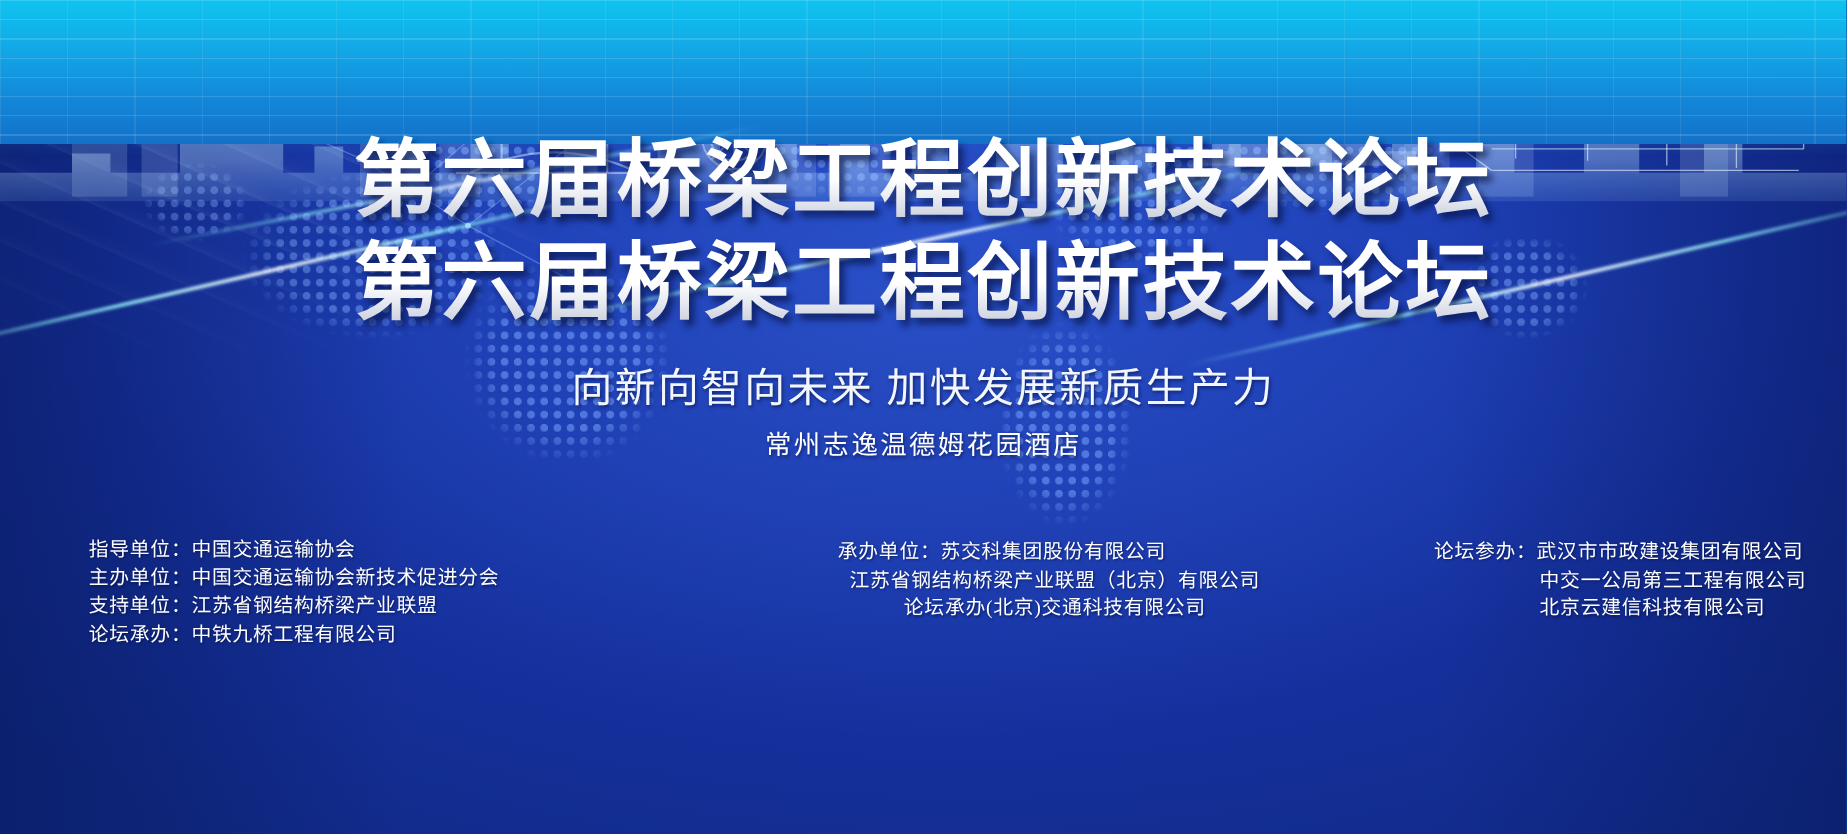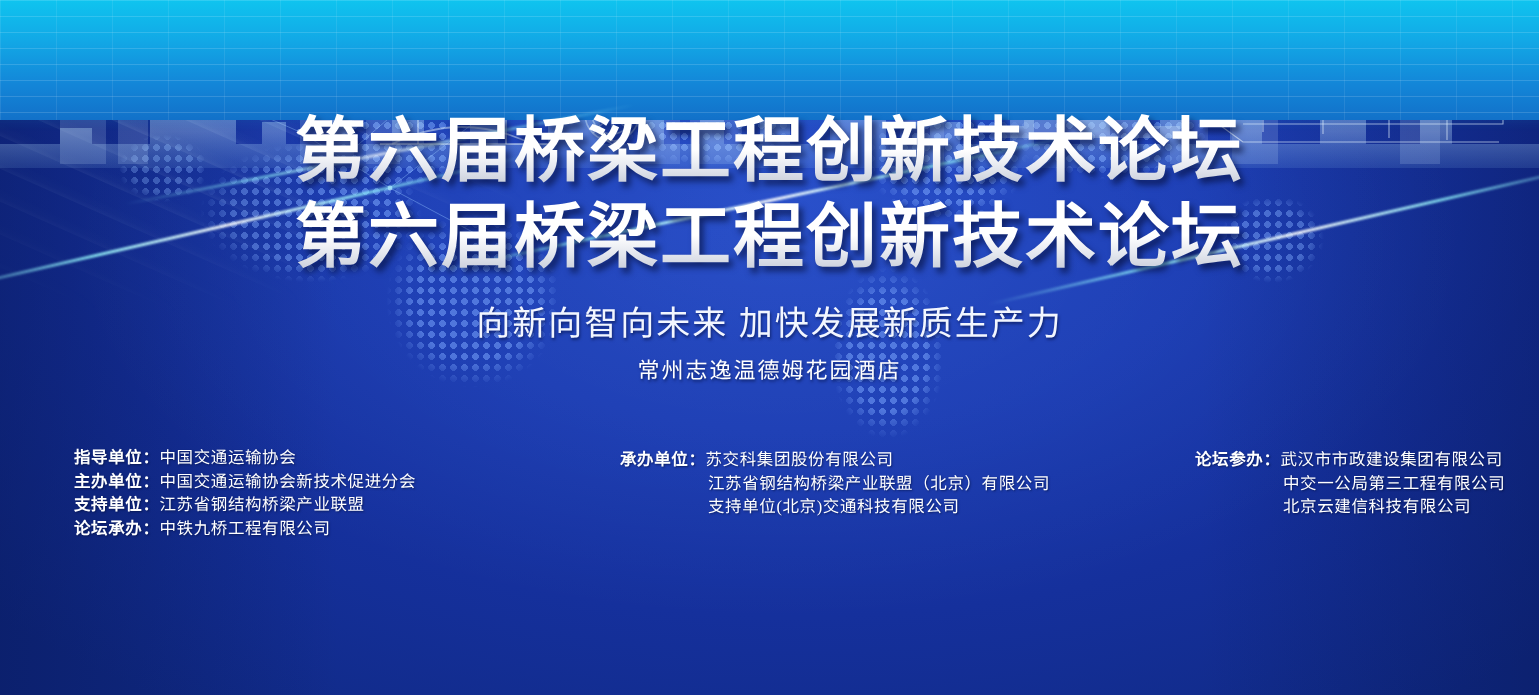--- a/index.html
+++ b/index.html
@@ -160,24 +160,24 @@
     letter-spacing: 1px;
     font-family: "Liberation Sans", sans-serif;
     text-shadow: 1px 2px 3px rgba(3,14,56,0.6);
   }
 
   
   .orgs { position: absolute; top: 446px; left: 0; right: 0; height: 120px; }
   .org-col { position: absolute; color: #ffffff; font-size: 16.5px; line-height: 23.5px; letter-spacing: .6px;
              text-shadow: 1px 1px 2px rgba(3,14,56,0.62); white-space: nowrap; }
   .org-col.left   { left: 74px;  top: 0; }
-  .org-col.center { left: 620px; top: 2px; }
+  .org-col.center { left: 620px; top: 2px; text-align: center; }
   .org-col.right  { left: 1155px; top: 2px; margin-left: 40px; }
   .org-row { display: block; }
-  .org-label { display: inline-block; font-weight: bold; }
+  .org-label { display: inline-block; }
   .org-indent { display: inline-block; }
 </style>
 </head>
 <body>
 
 <div id="banner">
 
   <div class="layer bg-base"></div>
   <div class="layer dotmap"></div>
   <div class="layer streaks-tl"></div>
@@ -323,21 +323,21 @@
       </div>
 
       <div class="org-col center">
         <span class="org-row">
           <span class="org-label">承办单位：</span><span>苏交科集团股份有限公司</span>
         </span>
         <span class="org-row">
           <span class="org-indent" style="width:88px"></span><span>江苏省钢结构桥梁产业联盟（北京）有限公司</span>
         </span>
         <span class="org-row">
-          <span class="org-indent" style="width:88px"></span><span>支持单位(北京)交通科技有限公司</span>
+          <span class="org-indent" style="width:88px"></span><span>论坛承办(北京)交通科技有限公司</span>
         </span>
       </div>
 
       <div class="org-col right">
         <span class="org-row">
           <span class="org-label">论坛参办：</span><span>武汉市市政建设集团有限公司</span>
         </span>
         <span class="org-row">
           <span class="org-indent" style="width:88px"></span><span>中交一公局第三工程有限公司</span>
         </span>

